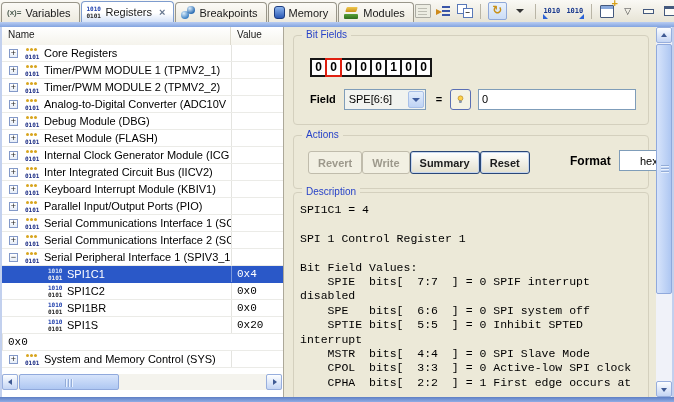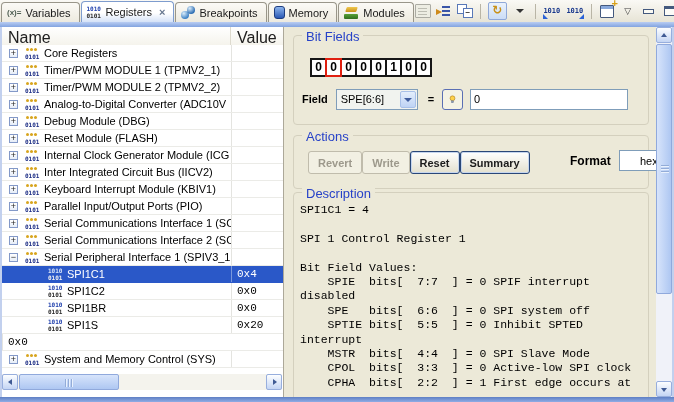--- a/index.html
+++ b/index.html
@@ -55,21 +55,21 @@
   .bluestrip{position:absolute;left:0;width:674px;}
   .bluestrip.top{top:22px;height:5px;background:linear-gradient(#B9CDF2,#82A3E0);}
   .bluestrip.bottom{top:397px;height:5px;background:linear-gradient(#5E7FC4,#8FACE4);}
   .edge{position:absolute;top:27px;height:370px;width:2px;background:#C2D0EE;z-index:6;}
   .edge.l{left:0}.edge.r{right:0}
 
   .content{position:absolute;left:0;top:27px;width:674px;height:370px;}
 
   
   .tree-panel{position:absolute;left:2px;top:0;width:282px;height:370px;background:#fff;border-right:1px solid #ACA899;box-sizing:border-box;}
-  .tree-header{position:absolute;top:0;left:0;right:0;height:26px;display:flex;background:linear-gradient(#FFFFFF,#F1EFE5);border-bottom:1px solid #CFCCBE;font-size:16px;color:#202020;box-sizing:border-box;}
+  .tree-header{position:absolute;top:0;left:0;right:0;height:26px;display:flex;background:linear-gradient(#FFFFFF,#F1EFE5);border-bottom:1px solid #CFCCBE;font-size:10px;color:#202020;box-sizing:border-box;}
   .col-name{width:229px;padding:2px 0 0 6px;box-sizing:border-box;border-right:1px solid #DDDACE;}
   .col-value{flex:1;padding:2px 0 0 6px;}
   .tree-rows{position:absolute;top:18px;left:0;right:0;height:324px;overflow:hidden;}
   .trow{display:flex;height:17px;box-sizing:border-box;border-bottom:1px solid #EBEBE7;font-size:11px;align-items:center;background:#fff;}
   .cname{width:229px;box-sizing:border-box;display:flex;align-items:center;overflow:hidden;white-space:nowrap;height:100%;}
   .cval{flex:1;box-sizing:border-box;border-left:1px solid #E4E4E0;padding-left:5px;height:100%;display:flex;align-items:center;font-family:Liberation Mono, monospace;}
   .trow.sel{background:#2A58C8;color:#fff;border-bottom-color:#2A58C8;}
   .trow.sel .cval{border-left-color:#7A98DC;}
   .rlabel{margin-left:4px;}
   .expbox{flex:none;width:9px;height:9px;box-sizing:border-box;border:1px solid #8399C8;background:linear-gradient(#FFFFFF,#E6EDF8);margin:0 6px 0 7px;font:9px/7px "Liberation Sans",sans-serif;text-align:center;color:#2A2A2A;}
@@ -97,31 +97,31 @@
   .vscroll .sbtn.u{top:0;left:0;}
   .vscroll .sbtn.d{bottom:0;left:0;}
   .sbtn.u::after{content:"";position:absolute;left:4px;top:5px;border-left:3px solid transparent;border-right:3px solid transparent;border-bottom:4px solid #3F5A94;}
   .sbtn.d::after{content:"";position:absolute;left:4px;top:6px;border-left:3px solid transparent;border-right:3px solid transparent;border-top:4px solid #3F5A94;}
   .vthumb{position:absolute;left:0;top:17px;width:16px;height:250px;box-sizing:border-box;border:1px solid #90A9DC;border-radius:2px;background:linear-gradient(90deg,#D7E4FB,#AEC7F2);}
   .vthumb::after{content:"";position:absolute;top:50%;left:4px;width:8px;height:8px;margin-top:-4px;background:repeating-linear-gradient(#93ACD8 0 1px,#E9F1FD 1px 2px,rgba(0,0,0,0) 2px 3px);}
 
   
   .right-panel{position:absolute;left:285px;top:0;width:389px;height:370px;background:#ECE9D8;overflow:hidden;}
   .group{position:absolute;border:1px solid #D4D0BE;border-radius:4px;box-sizing:border-box;}
-  .gtitle{position:absolute;top:-7px;left:8px;background:#ECE9D8;padding:0 4px;font-size:13px;color:#2742C8;}
+  .gtitle{position:absolute;top:-7px;left:8px;background:#ECE9D8;padding:0 4px;font-size:10px;color:#2742C8;}
   .g-bits{left:8px;top:8px;width:356px;height:90px;}
   .g-actions{left:8px;top:108px;width:356px;height:54px;}
   .g-desc{left:8px;top:165px;width:356px;height:230px;}
 
   .bitsrow{position:absolute;left:16px;top:22px;display:flex;}
   .bitcell{width:13px;height:15px;border:2px solid #161616;background:#fff;margin-left:-2px;font:bold 12px/15px "Liberation Sans",sans-serif;text-align:center;color:#000;}
   .bitcell:first-child{margin-left:0;}
   .bitcell.bitsel{border-color:#E02010;position:relative;z-index:2;}
 
-  .fieldrow{position:absolute;left:8px;top:52px;height:22px;display:flex;align-items:center;}
+  .fieldrow{position:absolute;left:16px;top:52px;height:22px;display:flex;align-items:center;}
   .flabel{font-weight:bold;font-size:11px;margin-right:8px;}
   .combo{width:82px;height:21px;box-sizing:border-box;border:1px solid #7F9DB9;background:#F1F3EF;display:flex;align-items:center;position:relative;font-size:11px;padding-left:4px;}
   .carr{position:absolute;right:1px;top:1px;bottom:1px;width:16px;background:linear-gradient(#E4EEFC,#BED3F4);border:1px solid #A8C0E8;border-radius:2px;box-sizing:border-box;}
   .carr::after{content:"";position:absolute;left:3px;top:6px;border-left:4px solid transparent;border-right:4px solid transparent;border-top:4px solid #3E5C9E;}
   .eq{margin:0 8px 0 10px;font-weight:bold;font-size:11px;}
   .bulbbtn{width:21px;height:21px;box-sizing:border-box;border:1px solid #5A6FB4;border-radius:3px;background:#F4F2E4;display:flex;align-items:center;justify-content:center;margin-right:7px;}
   .valinput{width:158px;height:21px;box-sizing:border-box;border:1px solid #7F9DB9;background:#fff;font:11px "Liberation Sans",sans-serif;padding:0 3px;}
 
   .abtns{position:absolute;left:14px;top:15px;display:flex;}
   .abtn{height:23px;padding:0 9px;font:bold 11px "Liberation Sans",sans-serif;color:#1C1C1C;border:1px solid #2A4778;border-radius:3px;background:linear-gradient(#FFFFFF,#E3E0CE);box-shadow:inset 0 0 0 1px #C6D6EE;}
@@ -396,22 +396,22 @@
           </button>
           <input class="valinput" type="text" value="0" style="">
         </div>
       </div>
 
       <div class="group g-actions">
         <span class="gtitle">Actions</span>
         <div class="abtns" id="actionBtns">
             <button class="abtn disabled" disabled="">Revert</button>
             <button class="abtn disabled" disabled="">Write</button>
+            <button class="abtn">Summary</button>
             <button class="abtn">Reset</button>
-            <button class="abtn">Summary</button>
           </div>
         <span class="fmtlabel">Format</span>
         <div class="fmtcombo">
           <span>hex</span>
         </div>
       </div>
 
       <div class="group g-desc">
         <span class="gtitle">Description</span>
         <pre class="desc-pre" id="descText">SPI1C1 = 4

